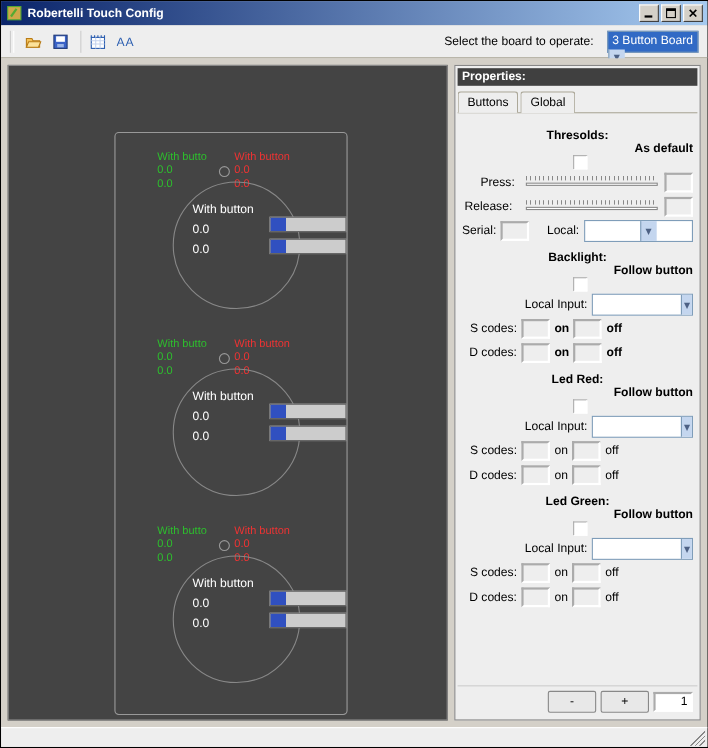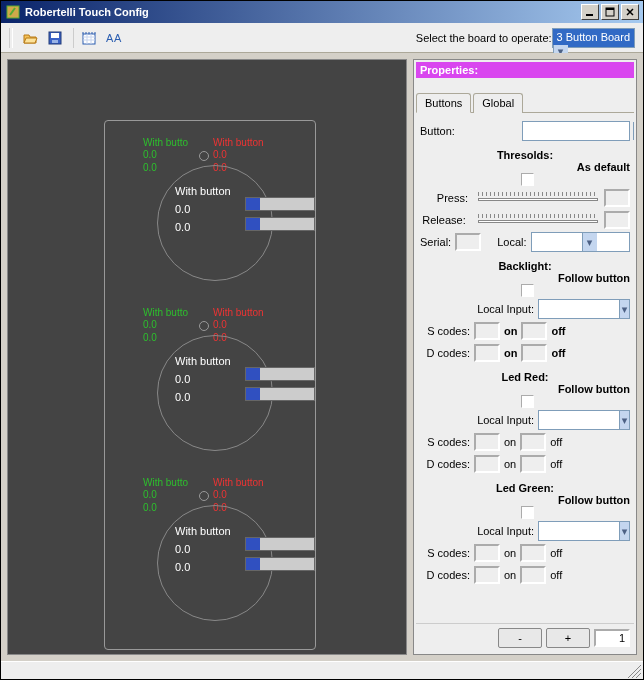--- a/index.html
+++ b/index.html
@@ -7,21 +7,21 @@
 .window { width: 644px; height: 680px; display: flex; flex-direction: column; border: 1px solid #000; }
 .titlebar { background: linear-gradient(to right, #0a246a, #a6caf0); color: #fff; height: 22px; display: flex; align-items: center; padding: 0 4px; font-weight: bold; font-size: 12px; }
 .titlebar .icon-slot { width: 16px; height: 16px; margin-right: 4px; display: flex; align-items: center; justify-content: center; }
 .titlebar .spacer { flex: 1; }
 .titlebar .win-btn { width: 18px; height: 16px; background: #d4d0c8; border: 1px solid #fff; border-right-color: #404040; border-bottom-color: #404040; margin-left: 2px; display: flex; align-items: center; justify-content: center; color: #000; font-family: monospace; font-size: 10px; font-weight: bold; cursor: pointer; }
 .toolbar { height: 30px; background: #eeeeee; border-bottom: 1px solid #aca899; display: flex; align-items: center; padding: 2px 8px; }
 .tb-grip { width: 4px; height: 20px; border-left: 1px solid #ccc; border-right: 1px solid #fff; margin-right: 6px; }
 .tb-btn { width: 22px; height: 22px; display: flex; align-items: center; justify-content: center; margin-right: 3px; cursor: pointer; }
 .tb-sep { width: 1px; height: 20px; background: #ccc; margin: 0 4px; }
 .toolbar .rspacer { flex: 1; }
-.toolbar label { margin-right: 0; }
+.toolbar label { margin-right: 12px; }
 .combo { display: inline-flex; align-items: stretch; border: 1px solid #7f9db9; background: #fff; height: 20px; }
 .combo.sel { background: #316ac5; color: #fff; flex-direction: column; }
 .combo .val { padding: 2px 4px; min-width: 80px; }
 .combo .arrow { width: 15px; background: #c4d6ef; border-left: 1px solid #7f9db9; display: flex; align-items: center; justify-content: center; color: #4d6185; cursor: pointer; }
 .content { flex: 1; display: flex; background: #d4d0c8; padding: 6px; gap: 6px; }
 .board-area { flex: 1; background: #444; border: 1px solid #888; position: relative; }
 .board-outline { position: absolute; left: 96px; top: 60px; width: 212px; height: 530px; border: 1px solid #999; border-radius: 4px; }
 .btn-block { position: absolute; left: 32px; width: 260px; height: 150px; }
 .btn-block.b1 { top: 16px; }
 .btn-block.b2 { top: 186px; }
@@ -35,21 +35,21 @@
 .btn-block .dot { position: absolute; left: 62px; top: 14px; width: 10px; height: 10px; border: 1px solid #999; border-radius: 50%; }
 .btn-block .ring { position: absolute; left: 20px; top: 28px; width: 116px; height: 116px; border: 1px solid #888; border-radius: 50%; }
 .btn-block .wb { color: #fff; position: absolute; left: 38px; top: 48px; font-size: 11px; }
 .btn-block .v1 { color: #fff; position: absolute; left: 38px; top: 66px; font-size: 11px; }
 .btn-block .v2 { color: #fff; position: absolute; left: 38px; top: 84px; font-size: 11px; }
 .btn-block .bar { position: absolute; left: 108px; width: 70px; height: 14px; background: #ccc; border: 1px solid #666; }
 .btn-block .bar .fill { height: 100%; background: #3050c0; width: 14px; }
 .btn-block .bar.bar1 { top: 60px; }
 .btn-block .bar.bar2 { top: 80px; }
 .properties { width: 224px; background: #eee; border: 1px solid #888; display: flex; flex-direction: column; padding: 2px; }
-.prop-title { background: #d946ef; color: #fff; font-weight: bold; padding: 2px 4px; margin-bottom: 14px; }
+.prop-title { background: #404040; color: #fff; font-weight: bold; padding: 2px 4px; margin-bottom: 4px; }
 .tabs { display: flex; border-bottom: 1px solid #aca899; margin-bottom:6px; }
 .tab { padding: 3px 8px; border: 1px solid #aca899; border-bottom: none; background: #eee; margin-right: 2px; cursor: pointer; border-radius: 3px 3px 0 0; position: relative; top: 1px; }
 .tab.active { background: #eee; border-bottom: 1px solid #eee; }
 .prop-body { flex: 1; overflow: auto; }
 .row { display: flex; align-items: center; margin: 2px 4px; min-height: 20px; }
 .row .lab { margin-right: 4px; }
 .row .rlab { margin-left: auto; }
 .sect { font-weight: bold; margin-top: 8px; flex-direction: column; }
 .sunken { border: 2px inset #fff; background: #eee; display: inline-block; }
 .input-sm { width: 26px; height: 18px; }
@@ -204,27 +204,20 @@
     </div>
 
     <div class="properties">
       <div class="prop-title">Properties:</div>
       <div class="tabs">
         <div class="tab active">Buttons</div>
         <div class="tab">Global</div>
       </div>
       <div class="prop-body">
 
-        <div class="row">
-          <span class="lab">Button:</span>
-          <span class="combo combo-wide" style="margin-left:auto">
-            <span class="val" style="min-width:110px"></span>
-            <span class="arrow">▾</span>
-          </span>
-        </div>
 
         <div class="row sect">
           <span>Thresolds:</span>
           <span class="rlab">As default</span>
           <span class="chk"></span>
         </div>
         <div class="row">
           <span class="lab" style="width:48px;text-align:right">Press:</span>
           <div class="slider">
               <div class="track-ticks"></div>

